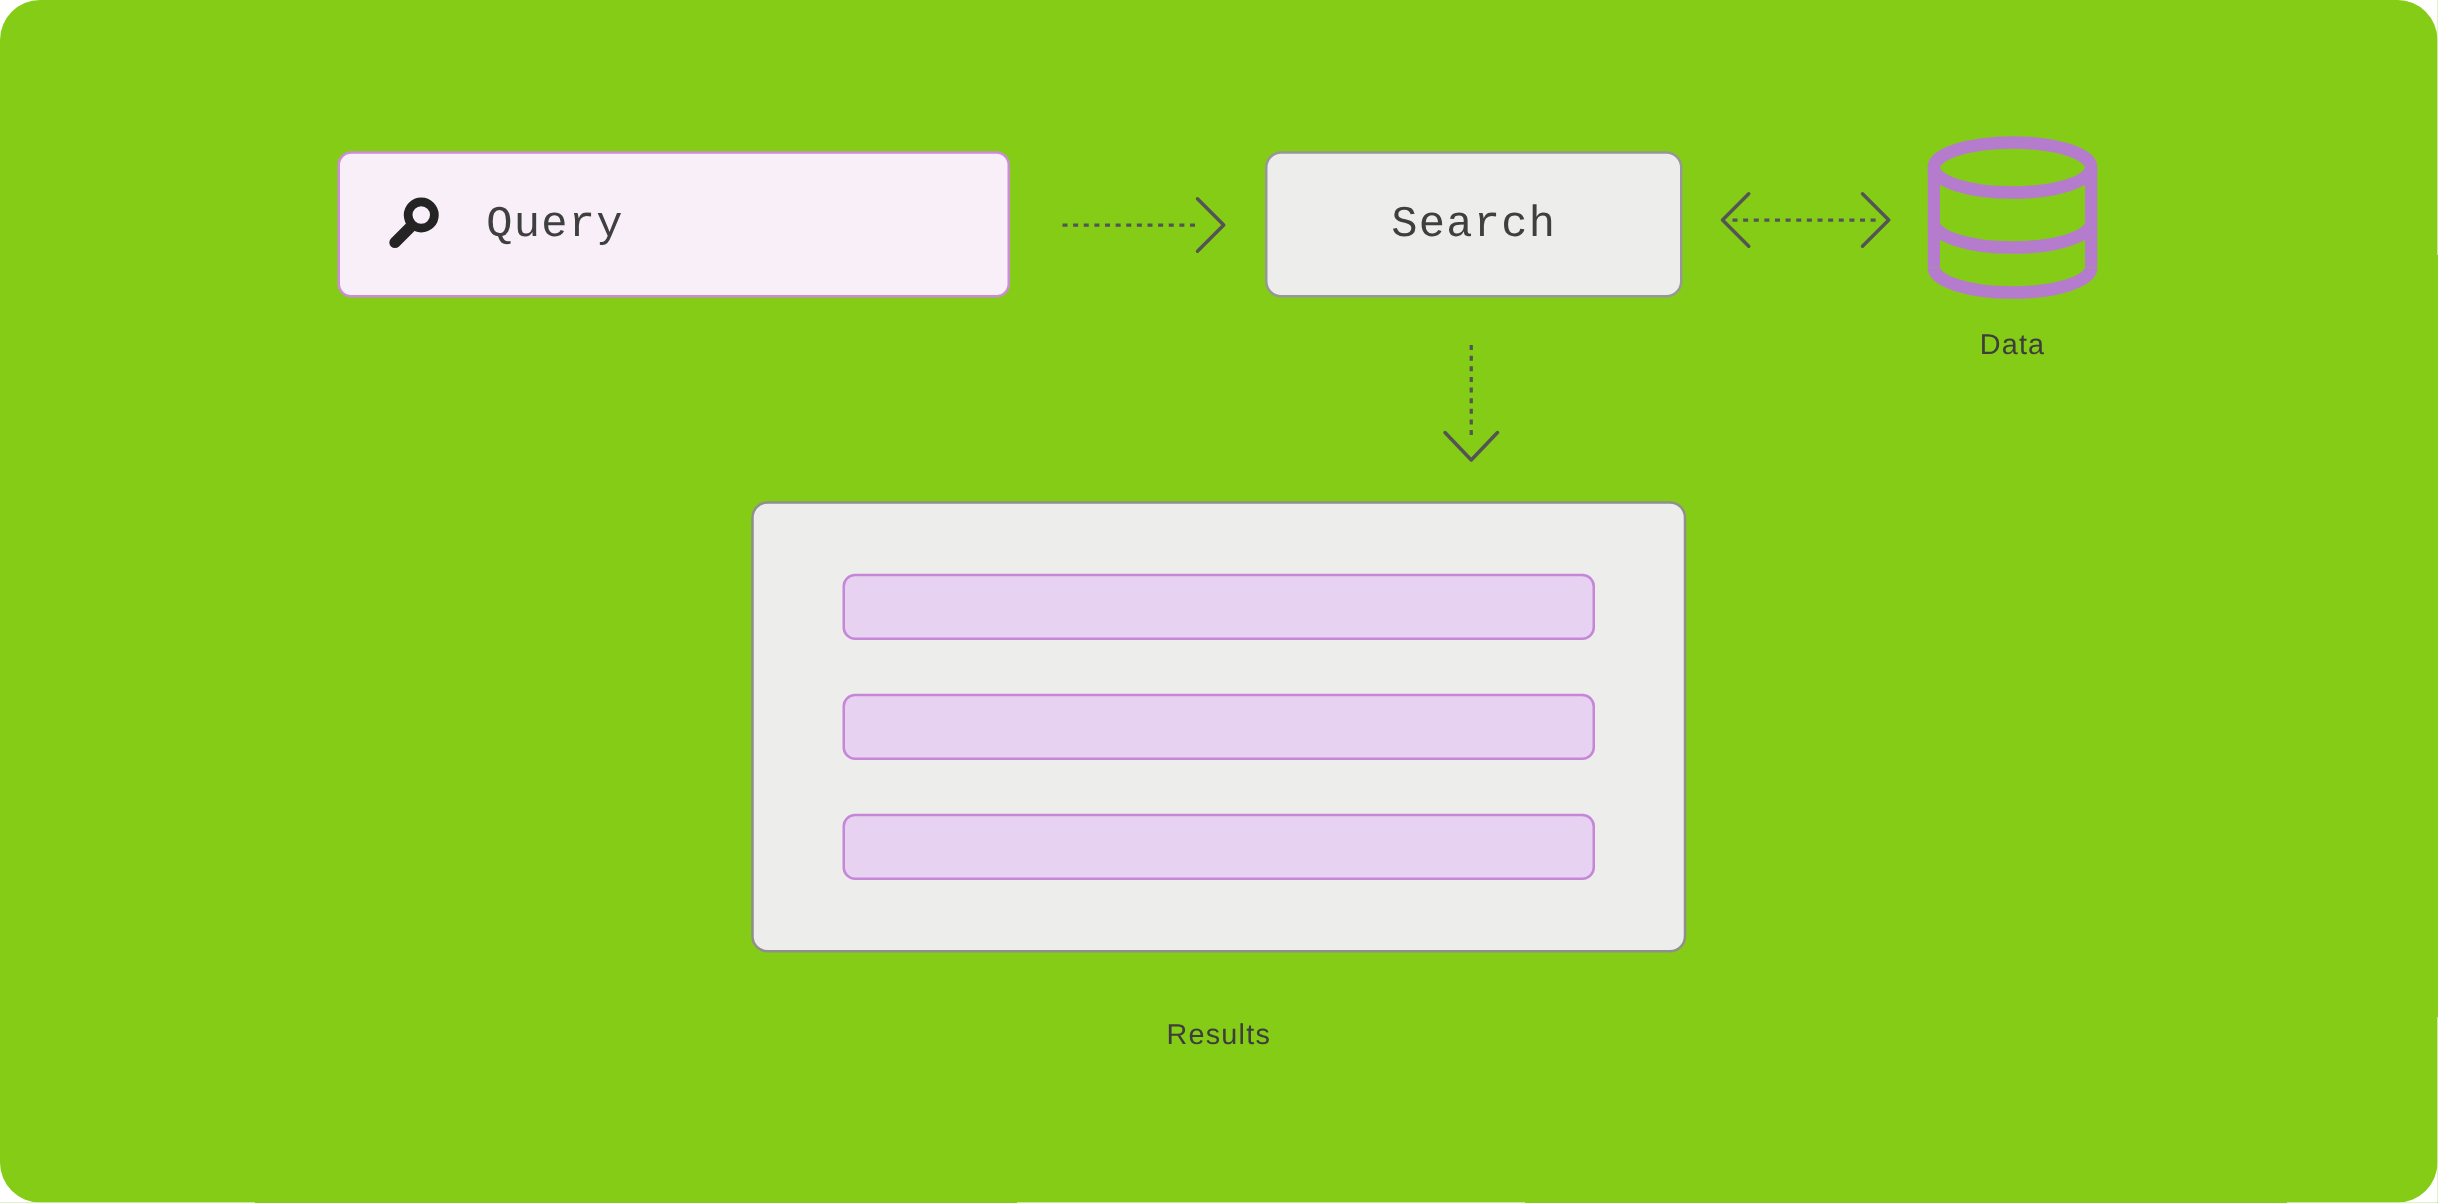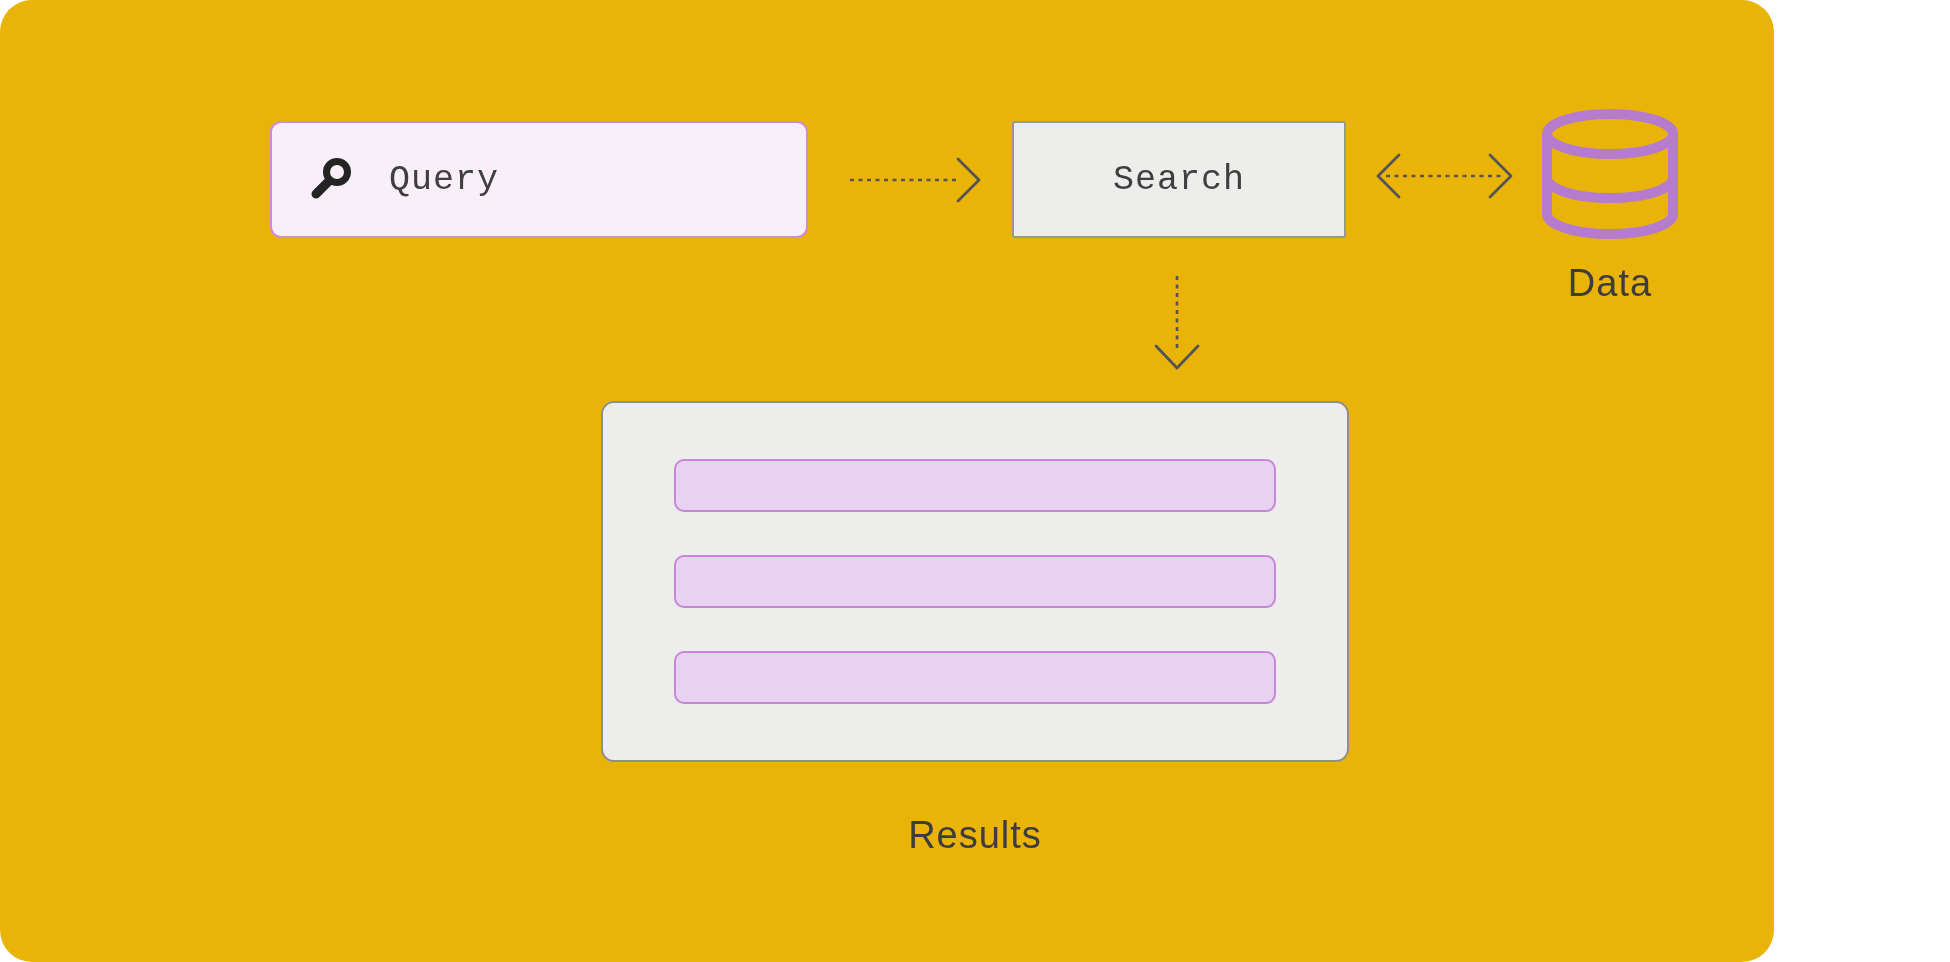--- a/index.html
+++ b/index.html
@@ -4,42 +4,42 @@
 <style>
   * { margin: 0; padding: 0; box-sizing: border-box; }
   html, body { background: #ffffff; }
   body {
     width: 1950px; height: 962px;
     font-family: "Liberation Sans", sans-serif;
     position: relative;
   }
   .canvas {
     position: absolute; left: 0; top: 0;
-    width: 1774px; height: 962px;
-    background: #eab308;
+    width: 1950px; height: 962px;
+    background: #84cc16;
     border-radius: 32px;
     overflow: hidden;
   }
   .node {
     position: absolute;
     display: flex; align-items: center; justify-content: center;
   }
   .query-box {
     left: 270px; top: 121px; width: 538px; height: 117px;
     background: #f9eff9;
     border: 2px solid #cc8cd8;
     border-radius: 11px;
     justify-content: flex-start;
     padding-left: 35px;
   }
   .search-box {
     left: 1012px; top: 121px; width: 334px; height: 117px;
     background: #ededec;
     border: 2px solid #979797;
-    border-radius: 3px;
+    border-radius: 13px;
     align-items: center;
   }
   .results-box {
     left: 601px; top: 401px; width: 748px; height: 361px;
     background: #ededec;
     border: 2px solid #8f8f8f;
     border-radius: 13px;
     flex-direction: column;
     justify-content: flex-start;
     padding-top: 56px;
@@ -56,21 +56,21 @@
     font-family: "Liberation Mono", monospace;
     font-size: 35px;
     color: #3f3f3f;
     letter-spacing: 1px;
     white-space: nowrap;
   }
   .query-box .box-label { margin-left: 36px; }
   .ext-label {
     position: absolute;
     font-family: "Liberation Sans", sans-serif;
-    font-size: 38px;
+    font-size: 23px;
     color: #3d3d3d;
     letter-spacing: 1px;
     transform: translateX(-50%);
     white-space: nowrap;
     text-align: center;
   }
   .data-label { left: 1610px; top: 262px; }
   .results-label { left: 975px; top: 798px; margin-top: 16px; }
   .arrow-svg, .icon-svg { position: absolute; display: block; }
   .mag-icon { flex: 0 0 auto; display: block; }

